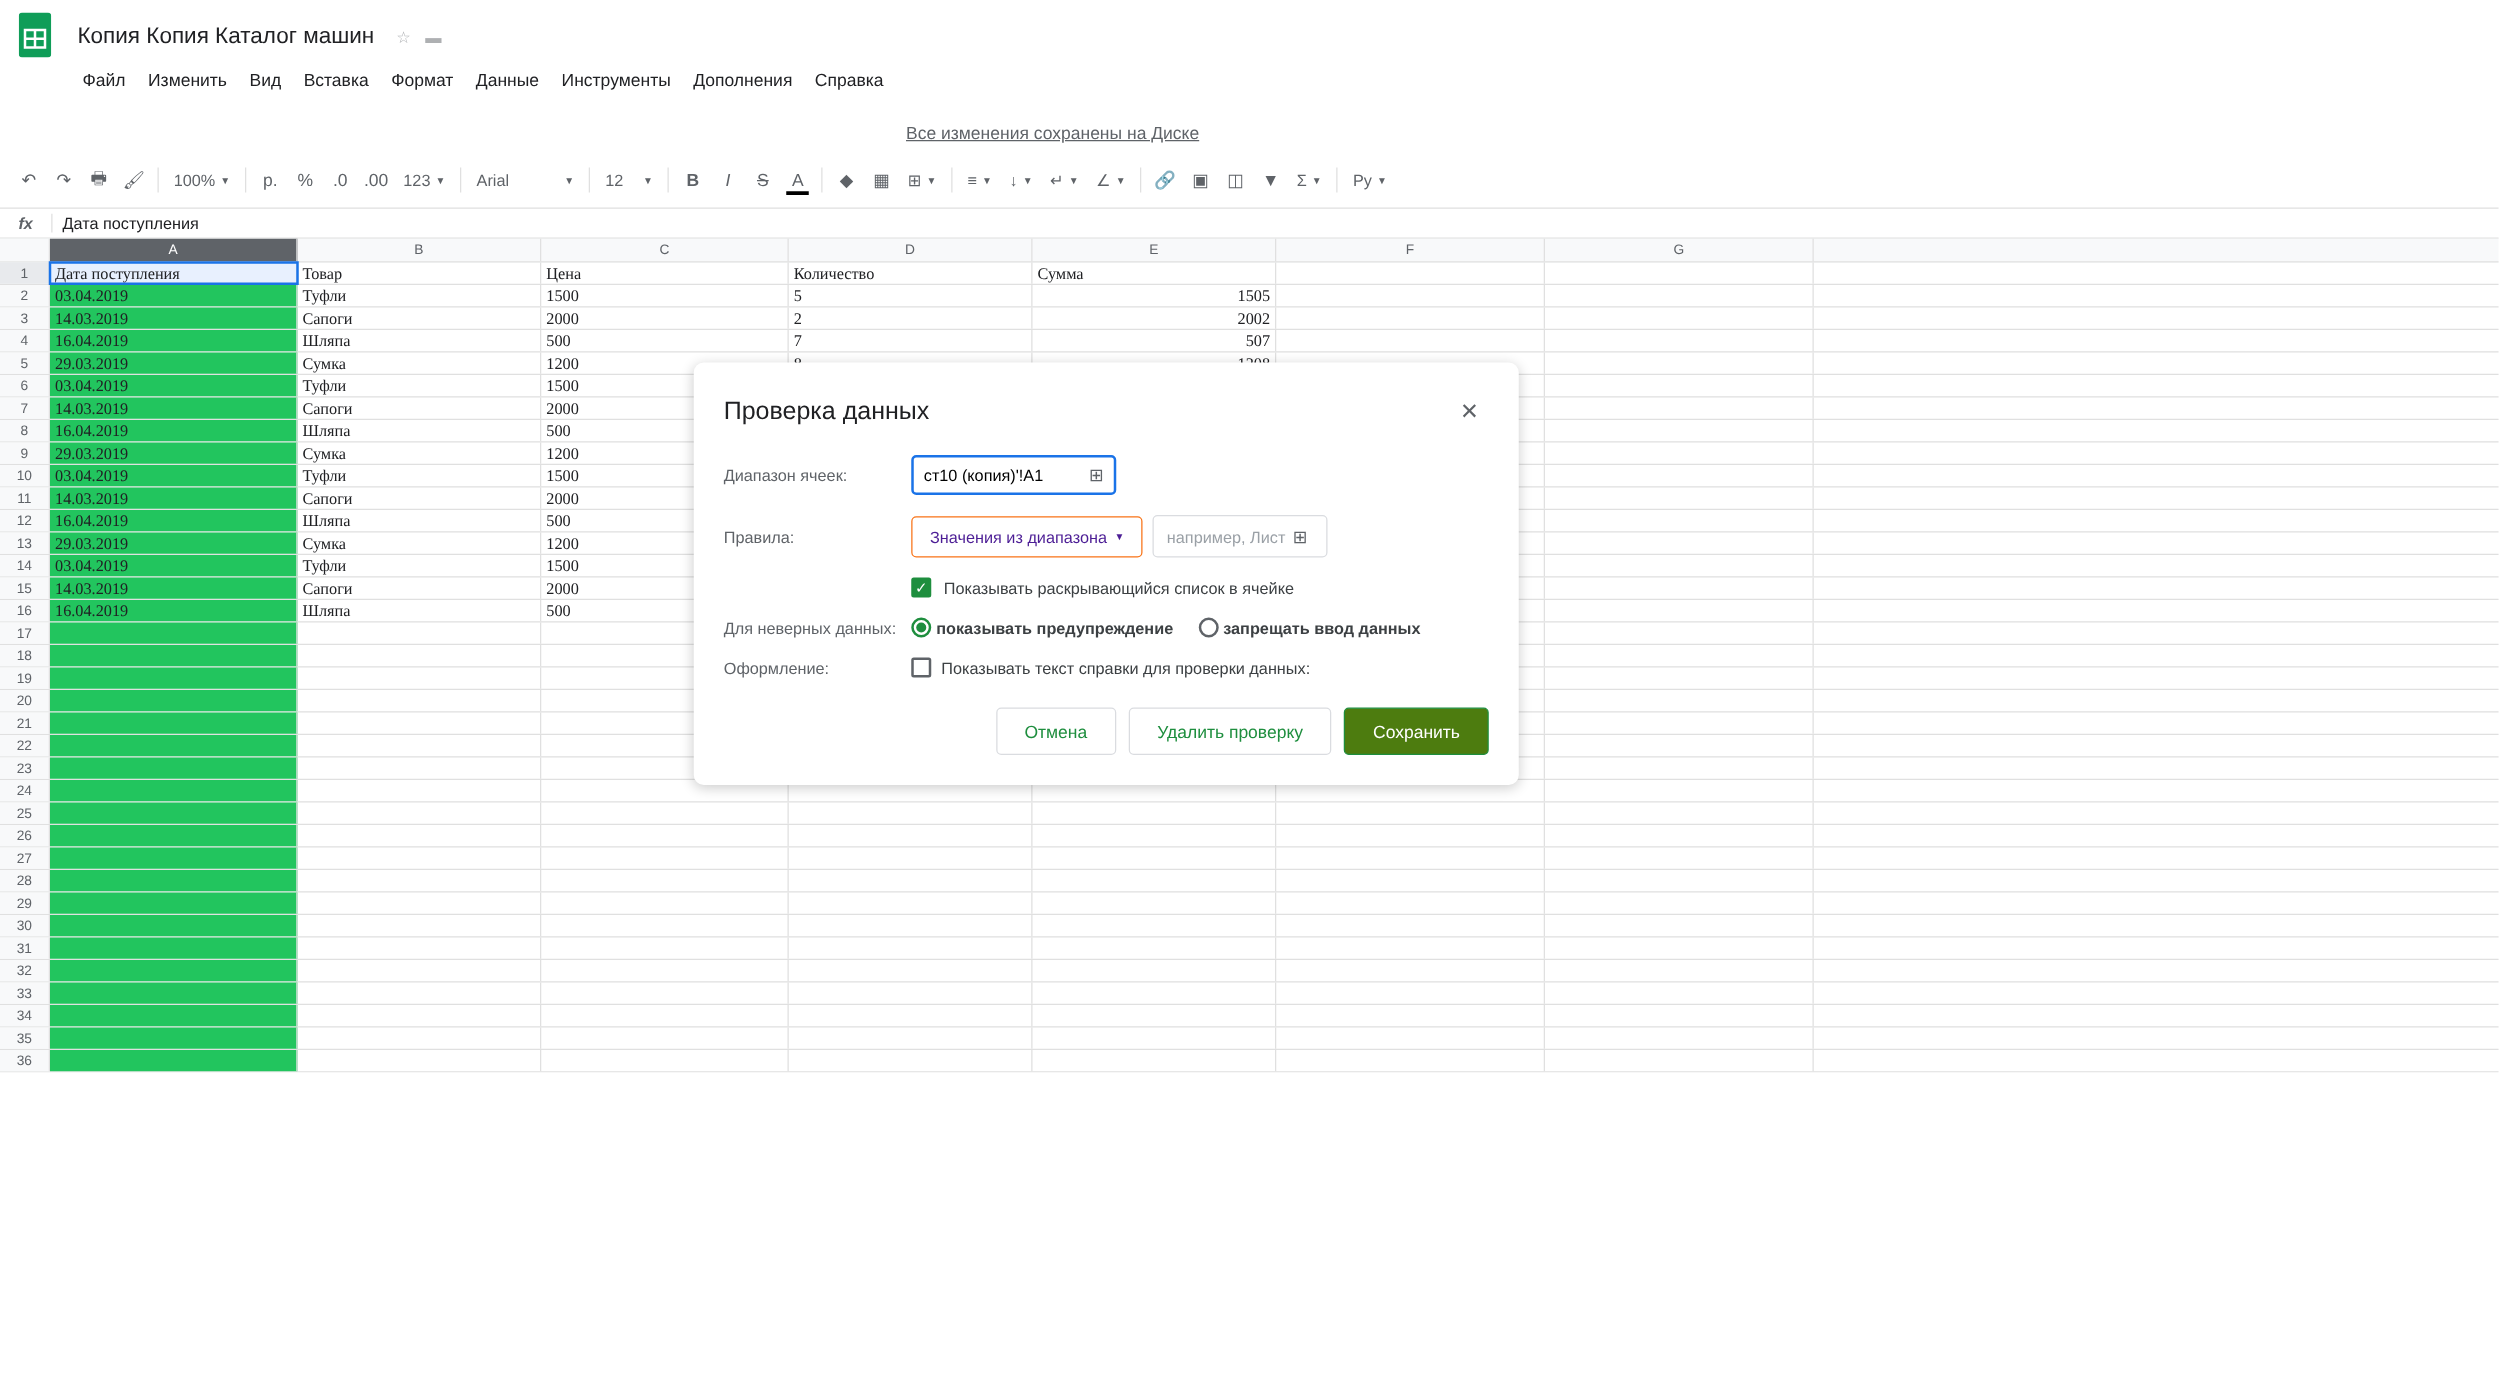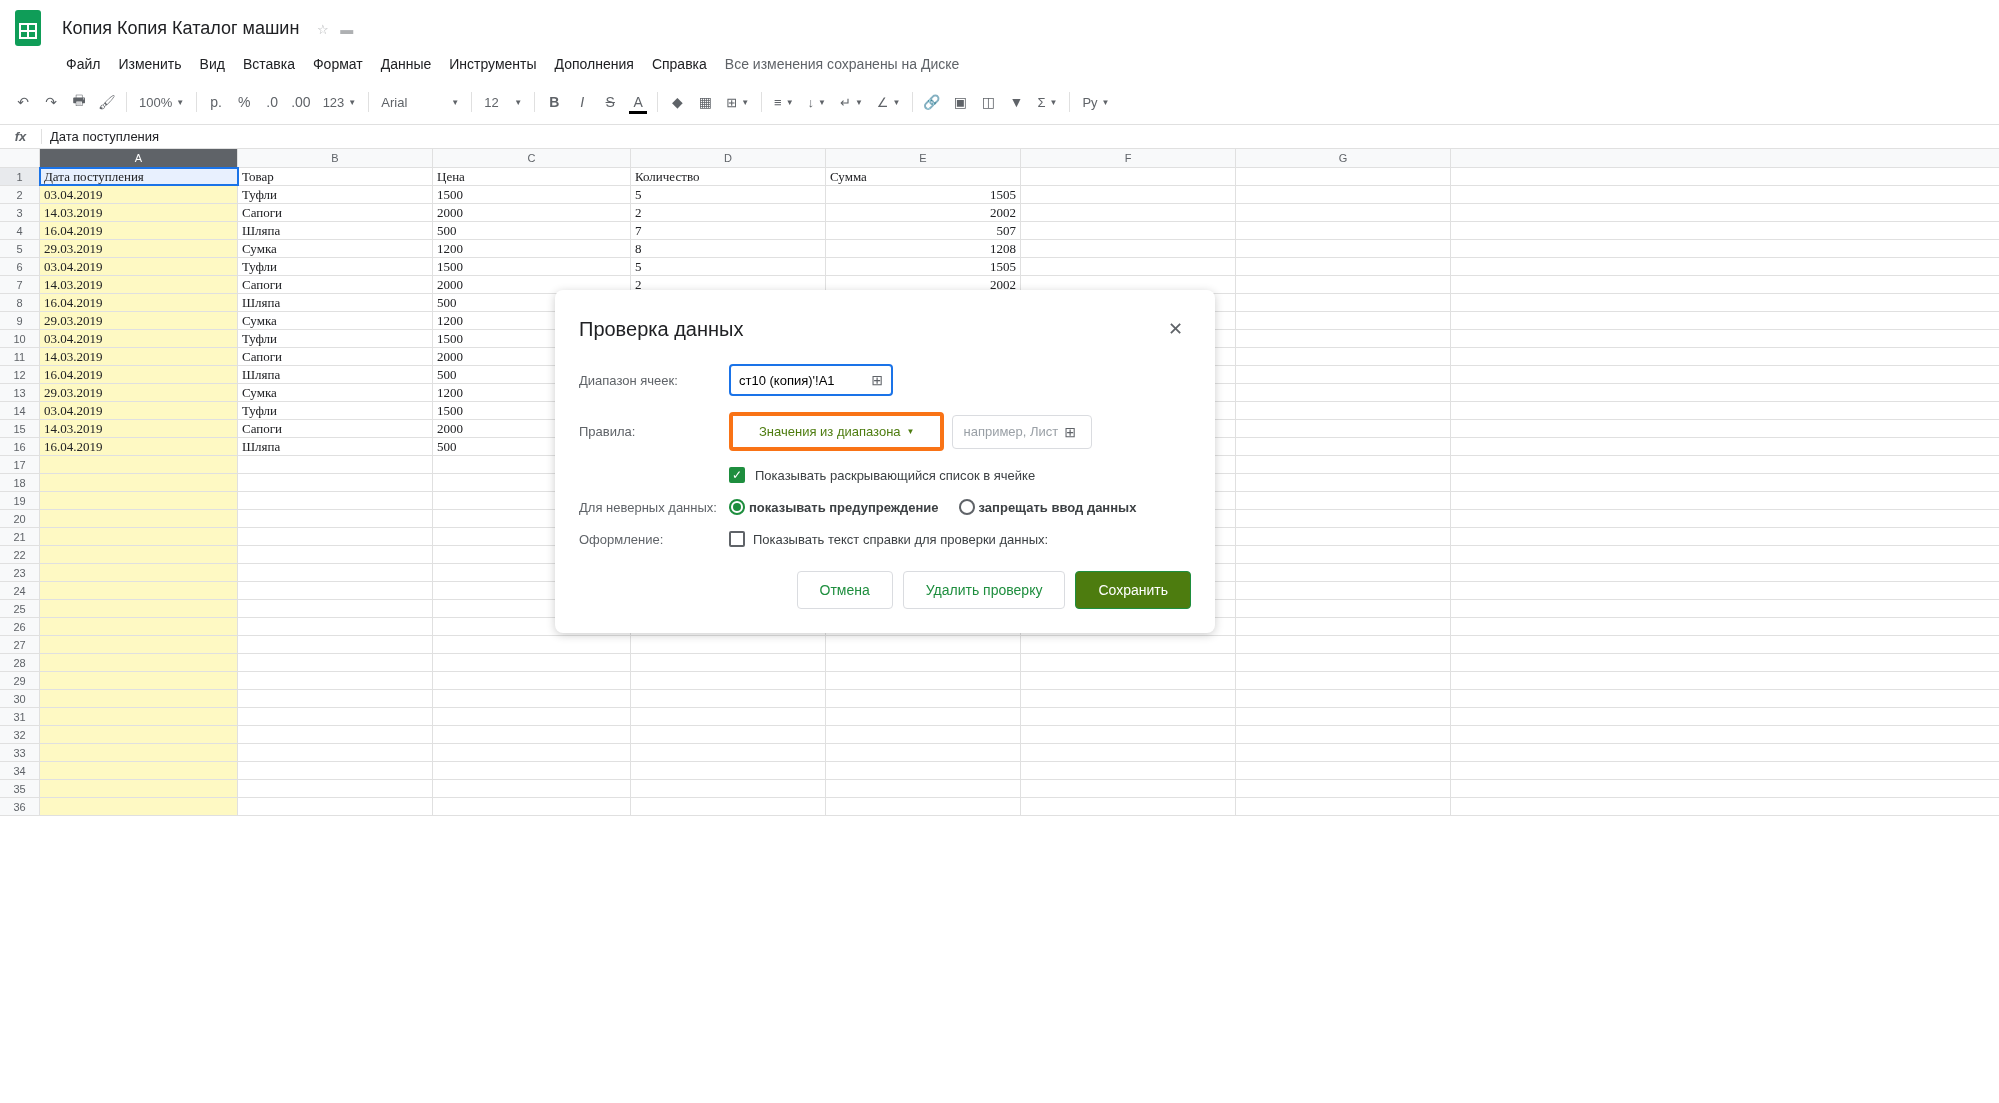--- a/index.html
+++ b/index.html
@@ -7,21 +7,21 @@
 
 
 .header { display: flex; align-items: center; padding: 8px 16px 4px 8px; }
 .logo { width: 40px; height: 40px; display: flex; align-items: center; justify-content: center; margin-right: 8px; }
 .logo svg { width: 26px; height: 36px; }
 .title-area { flex: 1; }
 .doc-title { font-size: 18px; color: #202124; padding: 2px 6px; display: inline-block; }
 .star-icon, .folder-icon { display: inline-block; margin-left: 8px; color: #5f6368; opacity: 0.5; }
 .menubar { display: flex; gap: 2px; padding: 0 0 4px 58px; }
 .menubar-item { padding: 4px 8px; font-size: 14px; color: #202124; cursor: pointer; }
-.save-status { color: #5f6368; font-size: 14px; padding: 4px 8px; }
+.save-status { color: #5f6368; text-decoration: underline; font-size: 14px; padding: 4px 8px; margin-top: 42px; }
 
 
 .toolbar { display: flex; align-items: center; padding: 4px 10px; border-bottom: 1px solid #e0e0e0; gap: 2px; }
 .tb-btn { padding: 6px 4px; min-width: 26px; text-align: center; color: #5f6368; cursor: pointer; display: flex; align-items: center; justify-content: center; font-size: 14px; }
 .tb-sep { width: 1px; height: 20px; background: #e0e0e0; margin: 0 4px; }
 .tb-dropdown { display: flex; align-items: center; padding: 4px 6px; color: #5f6368; cursor: pointer; font-size: 13px; }
 .tb-dropdown .arrow { font-size: 8px; margin-left: 4px; }
 .text-color-btn { position: relative; }
 .text-color-btn::after { content: ''; position: absolute; bottom: 2px; left: 4px; right: 4px; height: 3px; background: #000; }
 
@@ -43,21 +43,21 @@
 .col-e { width: 195px; }
 .col-f, .col-g { width: 215px; }
 
 .rows { }
 .row { display: flex; height: 18px; border-bottom: 1px solid #e0e0e0; }
 .row-header { width: 40px; text-align: center; font-size: 11px; color: #5f6368; background: #f8f9fa; border-right: 1px solid #e0e0e0; line-height: 18px; }
 .row-header.selected { background: #e8eaed; }
 .cell { border-right: 1px solid #e0e0e0; padding: 0 4px; font-size: 13px; line-height: 18px; overflow: hidden; white-space: nowrap; font-family: 'Times New Roman', serif; }
 .cell.selected { background: #e8f0fe; outline: 2px solid #1a73e8; outline-offset: -1px; }
 .cell.right { text-align: right; }
-.col-a-sel { background: #fef9c3; }
+.col-a-sel { background: #22c55e; }
 
 .row.header-row .cell { font-family: 'Times New Roman', serif; }
 
 
 .dialog {
   position: absolute;
   top: 290px;
   left: 555px;
   width: 660px;
   background: #fff;
@@ -71,21 +71,21 @@
 .dialog-close { font-size: 18px; color: #5f6368; cursor: pointer; padding: 4px 8px; }
 
 .dialog-row { display: flex; align-items: center; margin-bottom: 16px; }
 .dialog-label { width: 150px; font-size: 13px; color: #5f6368; }
 .dialog-content { flex: 1; display: flex; align-items: center; gap: 8px; }
 
 .range-input-box { display: flex; align-items: center; border: 2px solid #1a73e8; border-radius: 4px; padding: 6px 8px; width: 164px; }
 .range-input-box input { border: none; outline: none; flex: 1; font-size: 13px; width: 100px; }
 .grid-icon { color: #5f6368; font-size: 14px; }
 
-.rule-dropdown { border: 4px solid #f97316; border-radius: 4px; padding: 8px 26px; font-size: 13px; color: #4d7c0f; display: flex; align-items: center; gap: 6px; }
+.rule-dropdown { border: 1px solid #f97316; border-radius: 4px; padding: 8px 14px; font-size: 13px; color: #4c1d95; display: flex; align-items: center; gap: 6px; }
 .rule-dropdown .arrow { font-size: 8px; }
 
 .rule-input { border: 1px solid #dadce0; border-radius: 4px; padding: 8px 10px; font-size: 13px; color: #9aa0a6; width: 140px; display: flex; align-items: center; gap: 6px; }
 
 .checkbox-row { display: flex; align-items: center; gap: 10px; margin-left: 150px; margin-bottom: 16px; }
 .checkbox { width: 16px; height: 16px; border: 2px solid #5f6368; border-radius: 2px; display: flex; align-items: center; justify-content: center; }
 .checkbox.checked { background: #1e8e3e; border-color: #1e8e3e; color: #fff; font-size: 12px; }
 .checkbox-label { font-size: 13px; color: #3c4043; }
 
 .radio-group { display: flex; align-items: center; gap: 20px; }

